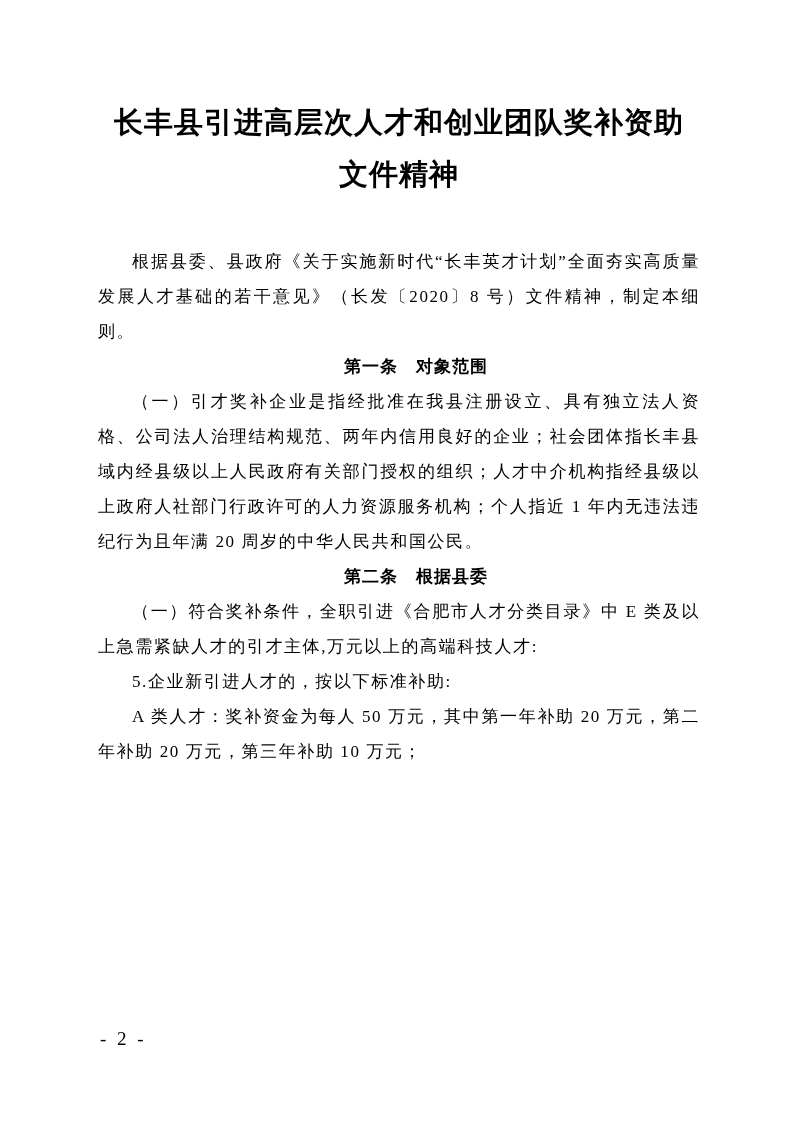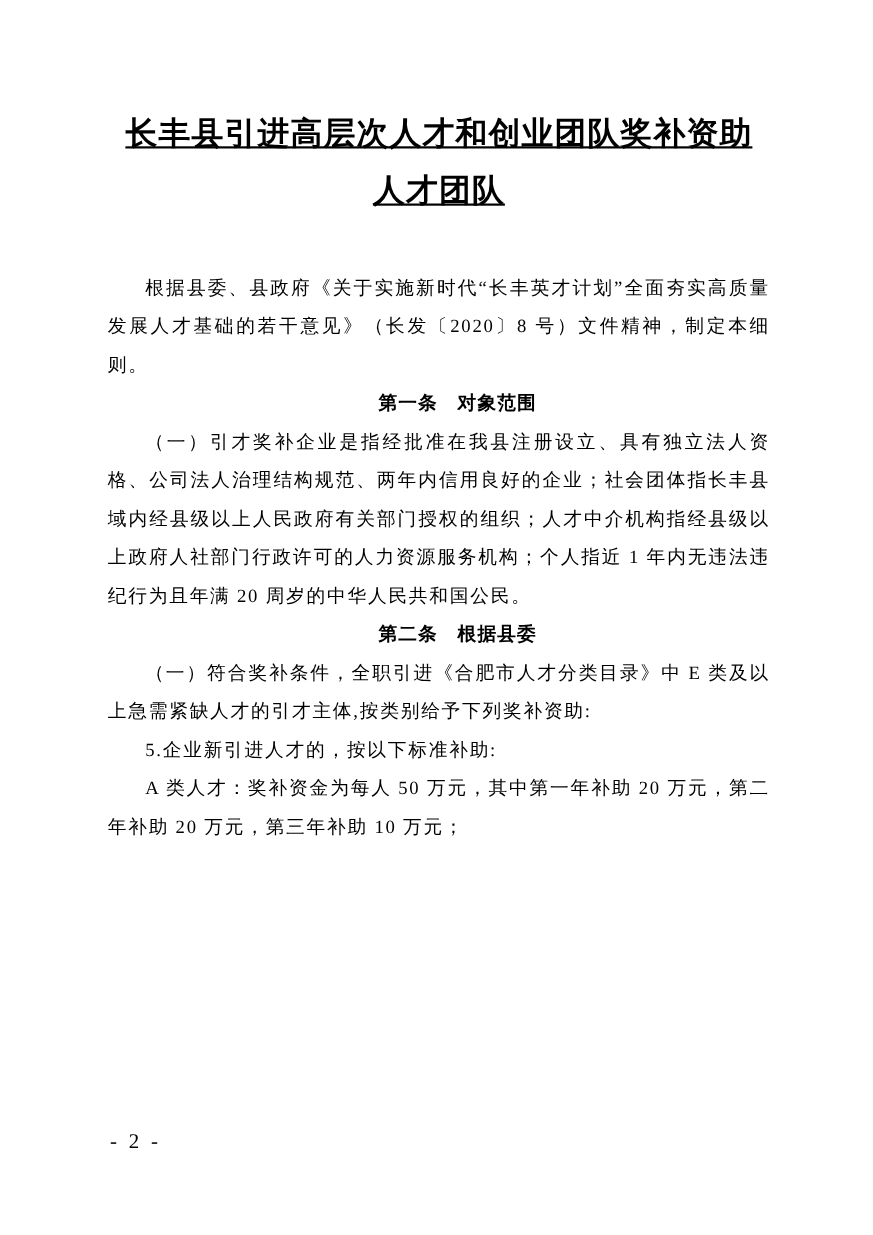--- a/index.html
+++ b/index.html
@@ -13,21 +13,20 @@
     height: 1123px;
     background: #ffffff;
     color: #000000;
     box-sizing: border-box;
     padding: 96px 94px 0 98px;
     font-family: "Liberation Serif", "DejaVu Serif", serif;
     overflow: hidden;
   }
   .title-block {
     margin: 0 0 44px 0;
-    text-decoration: underline;
   }
   .title-line {
     margin: 0;
     text-align: center;
     font-size: 29px;
     font-weight: bold;
     line-height: 52px;
     letter-spacing: 1px;
     font-family: "Liberation Serif", "DejaVu Serif", serif;
   }
@@ -53,27 +52,27 @@
     letter-spacing: 3px;
     font-family: "Liberation Serif", "DejaVu Serif", serif;
   }
 </style>
 </head>
 <body>
 
 <div class="page">
   <header class="title-block">
     <h1 class="title-line">长丰县引进高层次人才和创业团队奖补资助</h1>
-    <h1 class="title-line">人才团队</h1>
+    <h1 class="title-line">文件精神</h1>
   </header>
 
   <main class="doc-body" id="doc-body">
       <p class="para">根据县委、县政府《关于实施新时代“长丰英才计划”全面夯实高质量发展人才基础的若干意见》（长发〔2020〕8 号）文件精神，制定本细则。</p>
       <p class="para heading">第一条　对象范围</p>
       <p class="para">（一）引才奖补企业是指经批准在我县注册设立、具有独立法人资格、公司法人治理结构规范、两年内信用良好的企业；社会团体指长丰县域内经县级以上人民政府有关部门授权的组织；人才中介机构指经县级以上政府人社部门行政许可的人力资源服务机构；个人指近 1 年内无违法违纪行为且年满 20 周岁的中华人民共和国公民。</p>
       <p class="para heading">第二条　根据县委</p>
-      <p class="para">（一）符合奖补条件，全职引进《合肥市人才分类目录》中 E 类及以上急需紧缺人才的引才主体,按类别给予下列奖补资助:</p>
+      <p class="para">（一）符合奖补条件，全职引进《合肥市人才分类目录》中 E 类及以上急需紧缺人才的引才主体,万元以上的高端科技人才:</p>
       <p class="para">5.企业新引进人才的，按以下标准补助:</p>
       <p class="para">A 类人才：奖补资金为每人 50 万元，其中第一年补助 20 万元，第二年补助 20 万元，第三年补助 10 万元；</p>
     </main>
 
   <div class="page-number">- 2 -</div>
 </div>
 
 </body></html>

